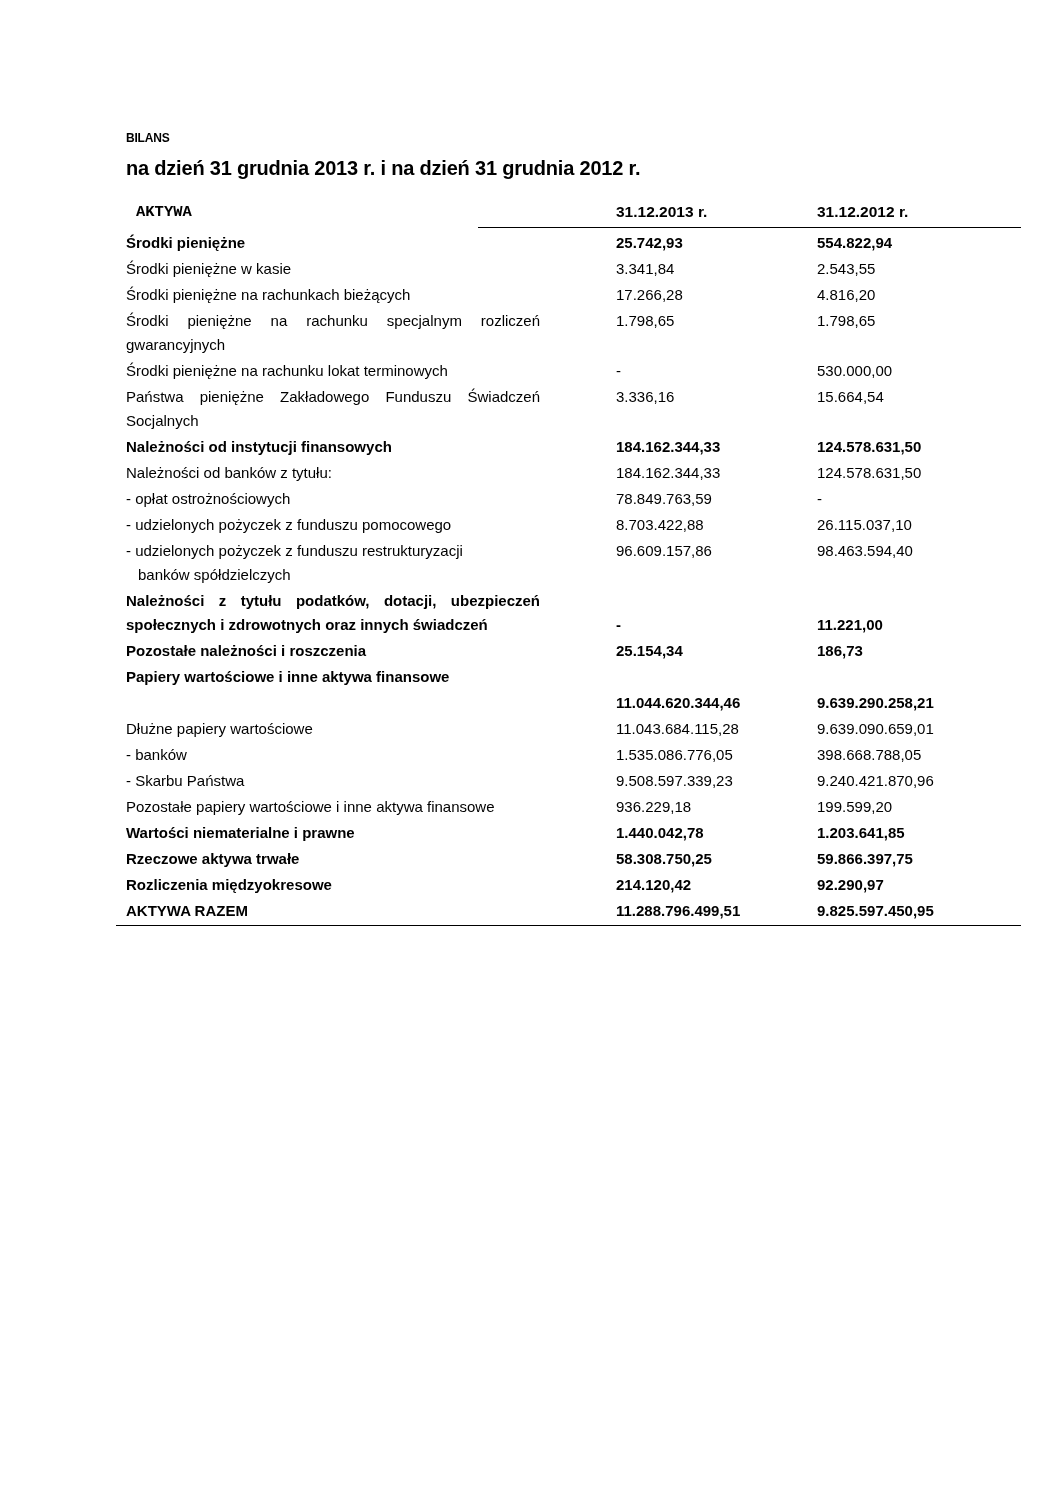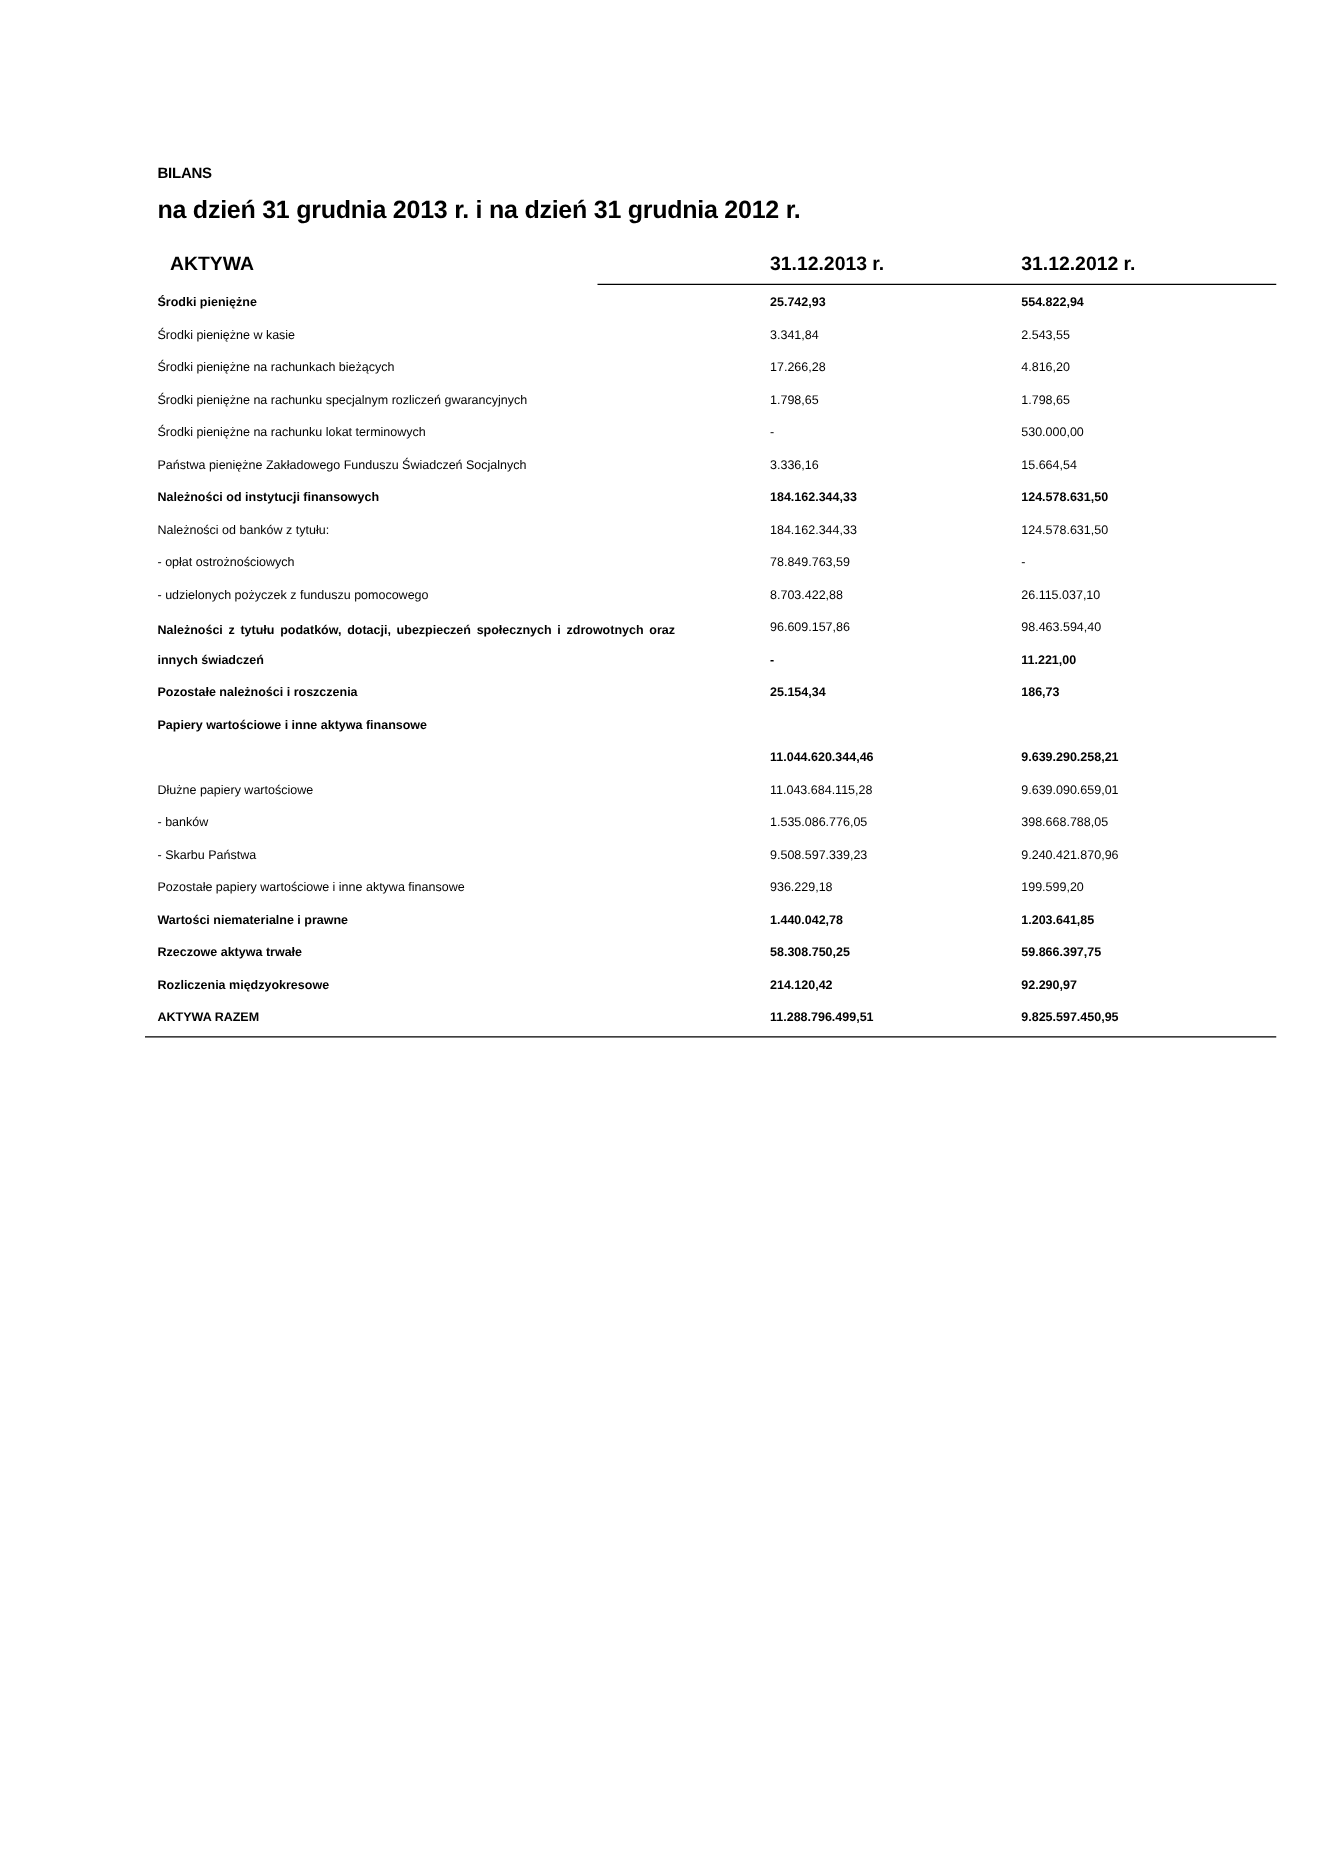--- a/index.html
+++ b/index.html
@@ -5,39 +5,39 @@
   html, body { margin: 0; padding: 0; background: #ffffff; }
   body {
     width: 1058px; height: 1497px; position: relative; overflow: hidden;
     font-family: "Liberation Sans", sans-serif; color: #000;
   }
   .title { position: absolute; left: 126px; top: 131px; font-size: 12px; font-weight: bold; letter-spacing: -0.2px; }
   .subtitle { position: absolute; left: 126px; top: 157px; font-size: 20px; font-weight: bold; letter-spacing: -0.2px; }
   .table { position: absolute; left: 116px; top: 203px; width: 905px; }
   .hdr { position: relative; height: 26px; font-weight: bold; font-size: 15.5px; }
   .hdr-rule { position: absolute; left: 362px; right: 0; top: 24px; border-top: 1.6px solid #000; }
-  .row { position: relative; display: flex; font-size: 10px; line-height: 24px; padding-top: 2px; }
+  .row { position: relative; display: flex; font-size: 15px; line-height: 24px; padding-top: 2px; }
   .row.bold { font-weight: bold; }
   .label { width: 414px; padding-left: 10px; text-align: left; }
   .label.justify { text-align: justify; text-align-last: left; }
   .label .cont { display: block; padding-left: 12px; }
   .v1 { position: absolute; left: 500px; }
   .v2 { position: absolute; left: 701px; }
   .bottom-rule { border-top: 1.6px solid #000; margin-top: 2px; }
   .vbottom .v1, .vbottom .v2 { bottom: 0; }
 </style>
 </head>
 <body>
 
 <div class="title">BILANS</div>
 <div class="subtitle">na dzień 31 grudnia 2013 r. i na dzień 31 grudnia 2012 r.</div>
 
 <div class="table">
   <div class="hdr">
-    <span class="label" style="position:absolute;left:10px;">AKTYWA</span>
+    <span class="label" style="position:absolute;left:10px;font-family:Liberation Mono, monospace;">AKTYWA</span>
     <span class="v1">31.12.2013 r.</span>
     <span class="v2">31.12.2012 r.</span>
     <div class="hdr-rule"></div>
   </div>
 
   <div class="row bold">
     <span class="label">Środki pieniężne</span>
     <span class="v1">25.742,93</span>
     <span class="v2">554.822,94</span>
   </div>
@@ -80,20 +80,24 @@
     <span class="label">- opłat ostrożnościowych</span>
     <span class="v1">78.849.763,59</span>
     <span class="v2">-</span>
   </div>
   <div class="row">
     <span class="label">- udzielonych pożyczek z funduszu pomocowego</span>
     <span class="v1">8.703.422,88</span>
     <span class="v2">26.115.037,10</span>
   </div>
   <div class="row">
+    <span class="label">
+      <span>- udzielonych pożyczek z funduszu restrukturyzacji</span>
+      <span class="cont">banków spółdzielczych</span>
+    </span>
     <span class="v1">96.609.157,86</span>
     <span class="v2">98.463.594,40</span>
   </div>
   <div class="row bold vbottom">
     <span class="label justify">Należności z tytułu podatków, dotacji, ubezpieczeń społecznych i zdrowotnych oraz innych świadczeń</span>
     <span class="v1">-</span>
     <span class="v2">11.221,00</span>
   </div>
   <div class="row bold">
     <span class="label">Pozostałe należności i roszczenia</span>

